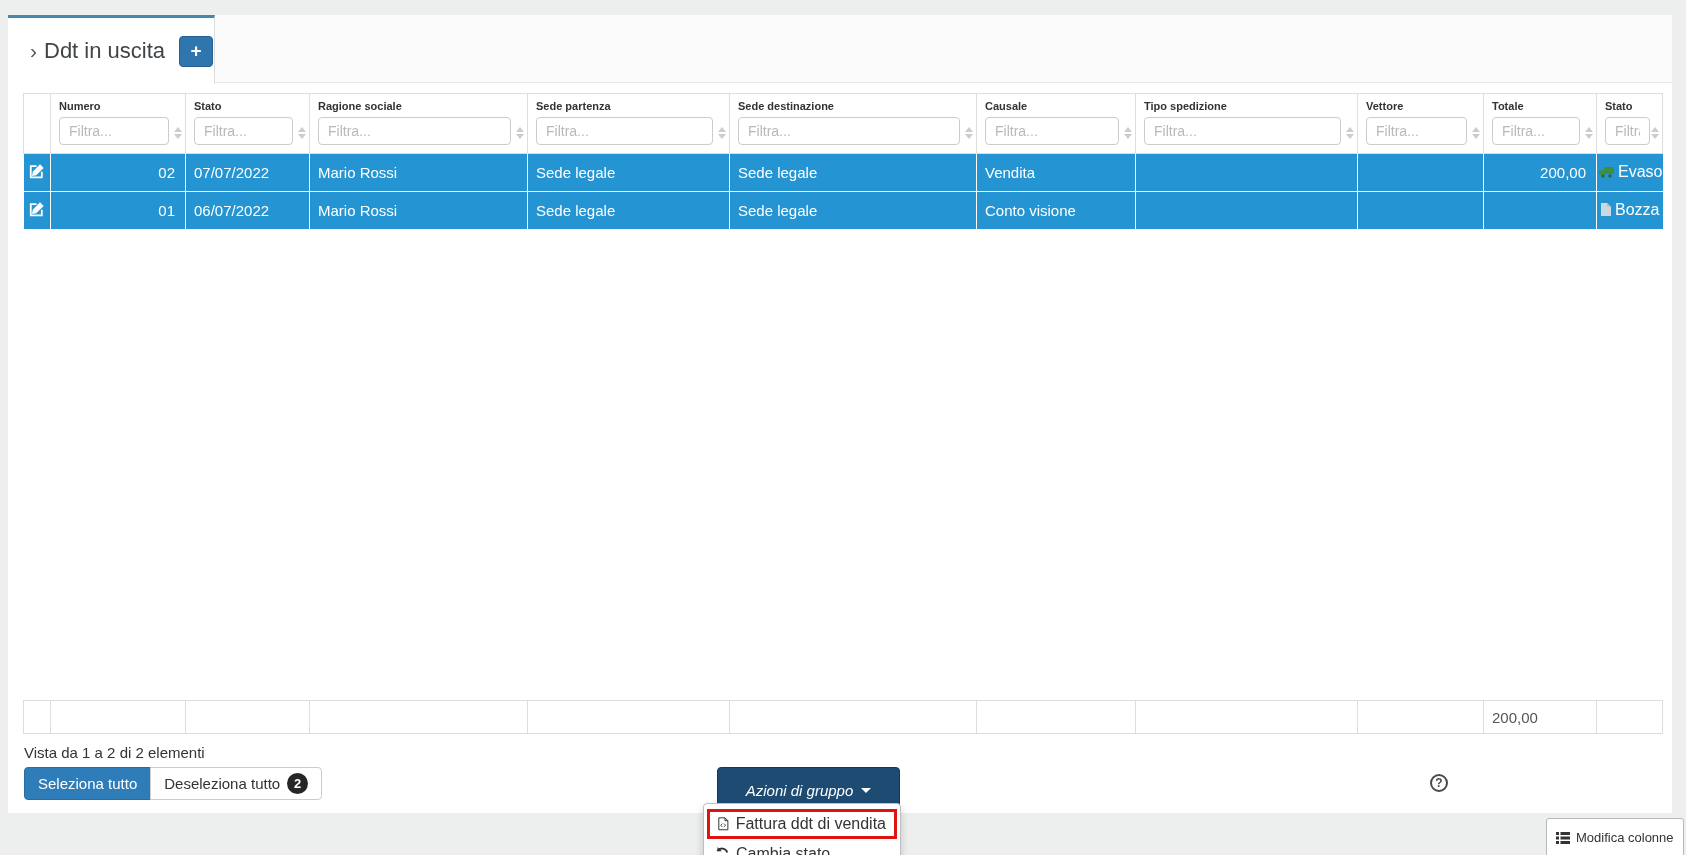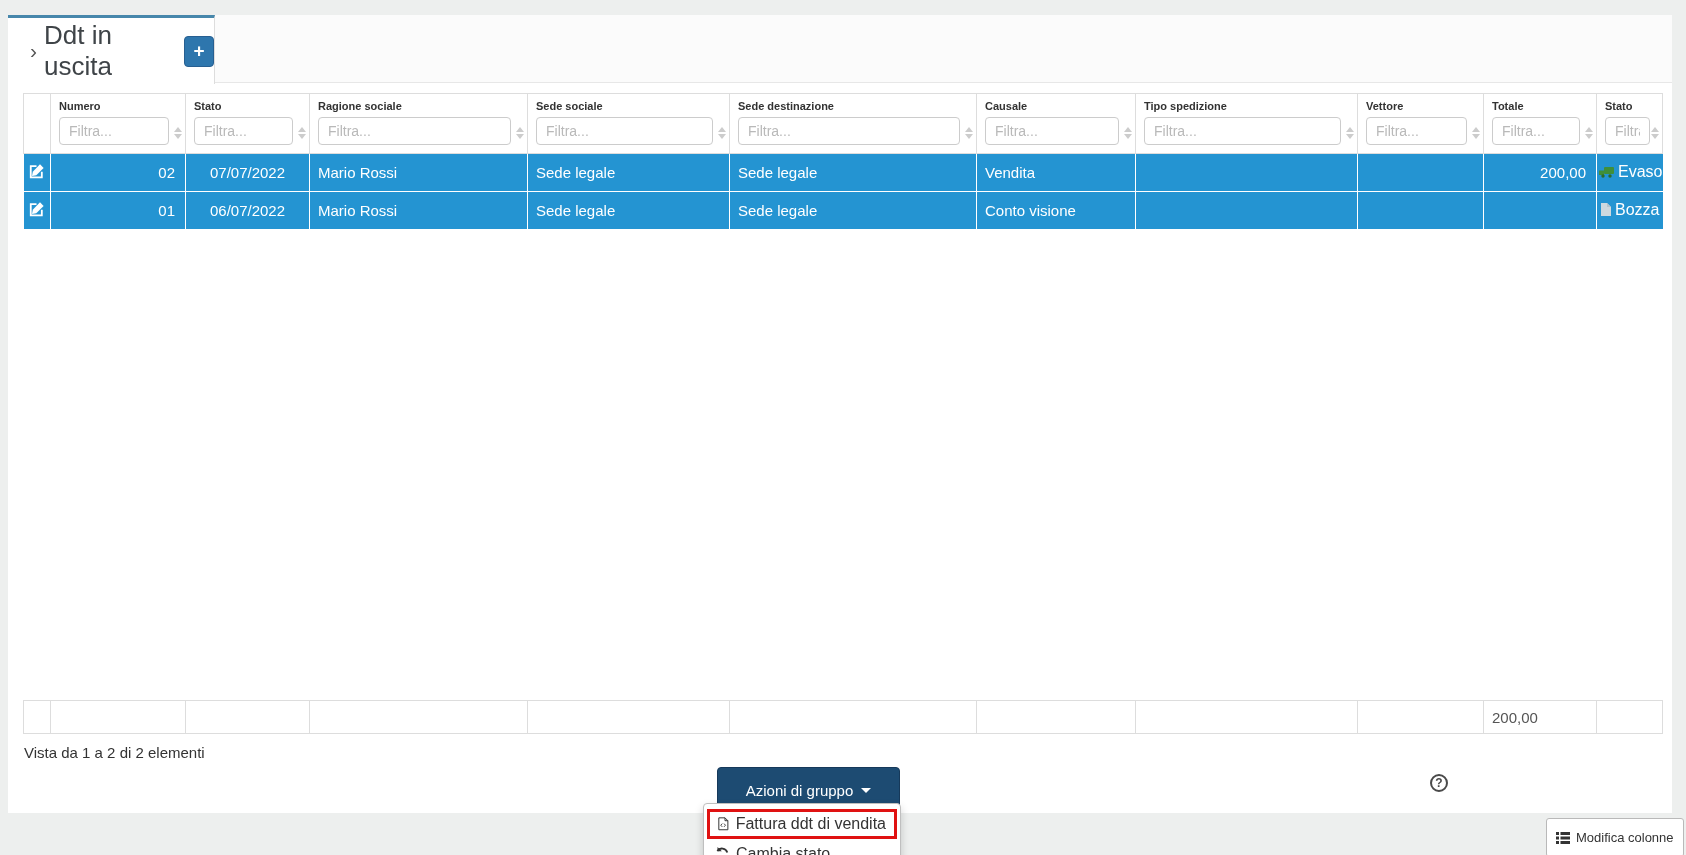--- a/index.html
+++ b/index.html
@@ -9,21 +9,21 @@
 
   
   .panel { position:absolute; left:8px; top:15px; width:1664px; height:798px; background:#fff; }
 
   
   .tabstrip { position:absolute; left:0; top:0; width:100%; height:68px; background:#fbfbfb; border-bottom:1px solid #e7e7e7; }
   .tab { position:absolute; left:0; top:0; width:207px; height:69px; background:#fff;
          border-top:3px solid #4787ab; border-right:1px solid #ddd;
          display:flex; align-items:center; padding-left:22px; }
   .tab-chevron { color:#555; font-size:21px; font-weight:400; margin-right:7px; }
-  .tab-title { font-size:26px; color:#3f4448; }
+  .tab-title { font-size:22px; color:#3f4448; }
   .add-btn { margin-left:14px; width:34px; height:31px; background:#2e76ad; border:1px solid #275f91;
              border-radius:4px; color:#fff; font-size:19px; font-weight:bold; line-height:28px; text-align:center; cursor:pointer; }
 
   
   table { border-collapse:collapse; table-layout:fixed; }
   .grid { position:absolute; left:15px; top:78px; width:1639px; }
   .grid th { border:1px solid #ddd; vertical-align:top; position:relative; background:#fff; }
   .col-label { display:block; text-align:left; font-size:11px; font-weight:bold; color:#333; padding:6px 14px 0 8px;
                white-space:nowrap; overflow:hidden; }
   .filter-input { display:block; width:calc(100% - 24px); margin:5px 4px 8px 8px; height:28px;
@@ -32,21 +32,21 @@
   .filter-input::placeholder { color:#b9b9b9; }
   .sorters { position:absolute; right:3px; top:33px; width:8px; }
   .sorters i { display:block; width:0; height:0; border-left:4px solid transparent; border-right:4px solid transparent; }
   .sort-up { border-bottom:5px solid #ccc; margin-bottom:2px; }
   .sort-down { border-top:5px solid #ccc; }
 
   .grid td { height:38px; padding:0 8px; font-size:15px; white-space:nowrap; overflow:hidden; }
   tr.row-selected td { background:#2494d2; color:#fff; border-right:1px solid rgba(255,255,255,.55); border-bottom:1px solid #fff; }
   tr.row-selected td:last-child { border-right:none; }
   td.al-r { text-align:right; padding-right:10px; }
-  td.al-c { text-align:center; }
+  td.al-c { }
   td.cell-edit { text-align:center; padding:0; }
   td.cell-stato { color:#141414; font-size:16px; text-align:center; padding:7px 2px; }
   .stato-wrap { display:inline-flex; align-items:center; gap:4px; }
 
   
   .grid-footer { position:absolute; left:15px; top:685px; width:1639px; }
   .grid-footer td { border:1px solid #ddd; height:33px; background:#fff; font-size:15px; color:#555; padding:0 8px; }
 
   .summary { position:absolute; left:16px; top:729px; font-size:15px; color:#333; }
 
@@ -57,21 +57,21 @@
   .btn-group { position:absolute; display:flex; }
   .btn-group .btn:first-child { border-radius:4px 0 0 4px; }
   .btn-group .btn:last-child { border-radius:0 4px 4px 0; }
   .btn-group .btn + .btn { margin-left:-1px; }
   .grp-select { left:16px; top:752px; }
   .grp-export { left:1442px; top:752px; }
   .count-badge { display:inline-block; min-width:21px; height:21px; border-radius:11px; background:#262626;
                  color:#fff; font-size:13px; font-weight:bold; line-height:21px; text-align:center; margin-left:7px; }
   .btn-dark { position:absolute; left:709px; top:752px; width:183px; height:46px; background:#1d4b72;
               border:1px solid #16395a; border-radius:4px; color:#fff; font-size:15px;
-              display:flex; align-items:center; justify-content:center; gap:8px; cursor:pointer; }
+              display:flex; align-items:center; justify-content:center; gap:8px; cursor:pointer;font-style:italic; }
   .caret-down { width:0; height:0; border-left:5px solid transparent; border-right:5px solid transparent; border-top:5px solid #fff; }
   .help-icon { position:absolute; left:1422px; top:759px; width:18px; height:18px; border:2px solid #4a4a4a; border-radius:50%;
                color:#4a4a4a; font-size:12px; font-weight:bold; line-height:14px; text-align:center; }
 
   
   .dropdown { position:absolute; left:703px; top:803px; width:198px; background:#fff; border:1px solid #bfbfbf;
               border-radius:4px; box-shadow:0 4px 9px rgba(0,0,0,.18); padding:4px 0 6px 0; z-index:20; }
   .menu-item { display:flex; align-items:center; gap:7px; font-size:16px; color:#333; padding:4px 11px; cursor:pointer; white-space:nowrap; }
   .menu-highlight { border:3px solid #e01212; margin:1px 3px 2px 3px; padding:3px 8px; }
 
@@ -128,21 +128,21 @@
           </th>
           <th>
             <span class="col-label">Ragione sociale</span>
             <input class="filter-input" placeholder="Filtra..." style="">
             <span class="sorters">
                 <i class="sort-up"></i>
                 <i class="sort-down"></i>
               </span>
           </th>
           <th>
-            <span class="col-label">Sede sociale</span>
+            <span class="col-label">Sede partenza</span>
             <input class="filter-input" placeholder="Filtra..." style="">
             <span class="sorters">
                 <i class="sort-up"></i>
                 <i class="sort-down"></i>
               </span>
           </th>
           <th>
             <span class="col-label">Sede destinazione</span>
             <input class="filter-input" placeholder="Filtra..." style="">
             <span class="sorters">
@@ -276,20 +276,27 @@
             <td></td>
             <td></td>
           <td>200,00</td>
           <td></td>
         </tr>
       </tbody>
     </table>
 
     <div class="summary">Vista da 1 a 2 di 2 elementi</div>
 
+    <div class="btn-group grp-select">
+      <button class="btn btn-blue">Seleziona tutto</button>
+      <button class="btn">
+        <span>Deseleziona tutto</span>
+        <span class="count-badge">2</span>
+      </button>
+    </div>
 
     <button class="btn-dark">
       <span>Azioni di gruppo</span>
       <span class="caret-down"></span>
     </button>
 
     <div class="help-icon">?</div>
   </div>
 
   <div class="dropdown">

